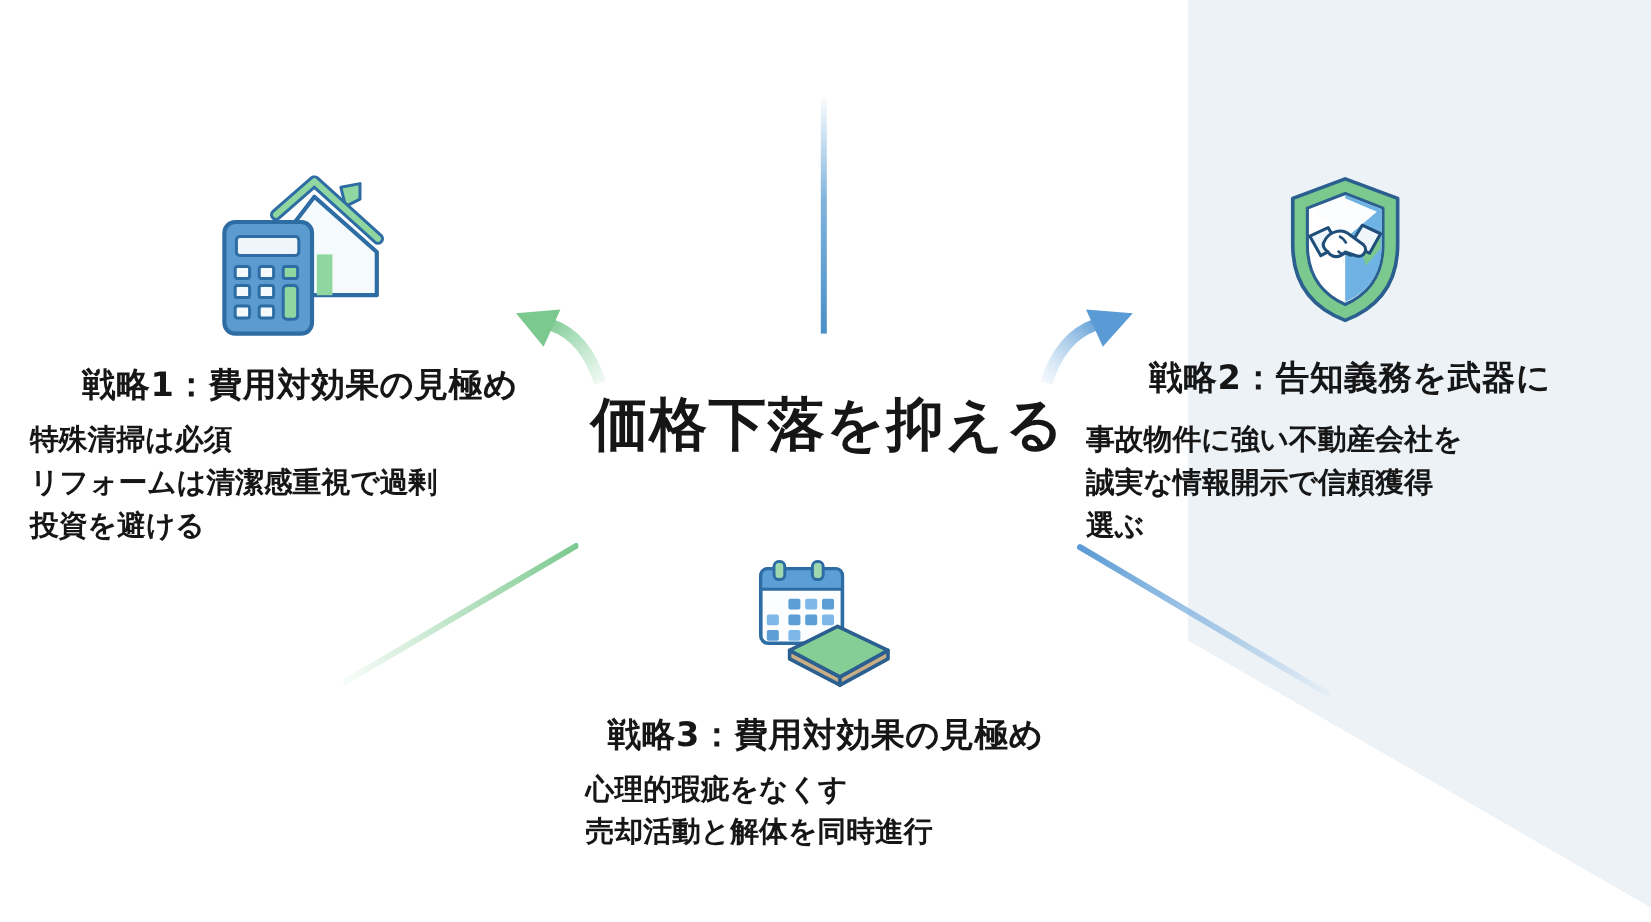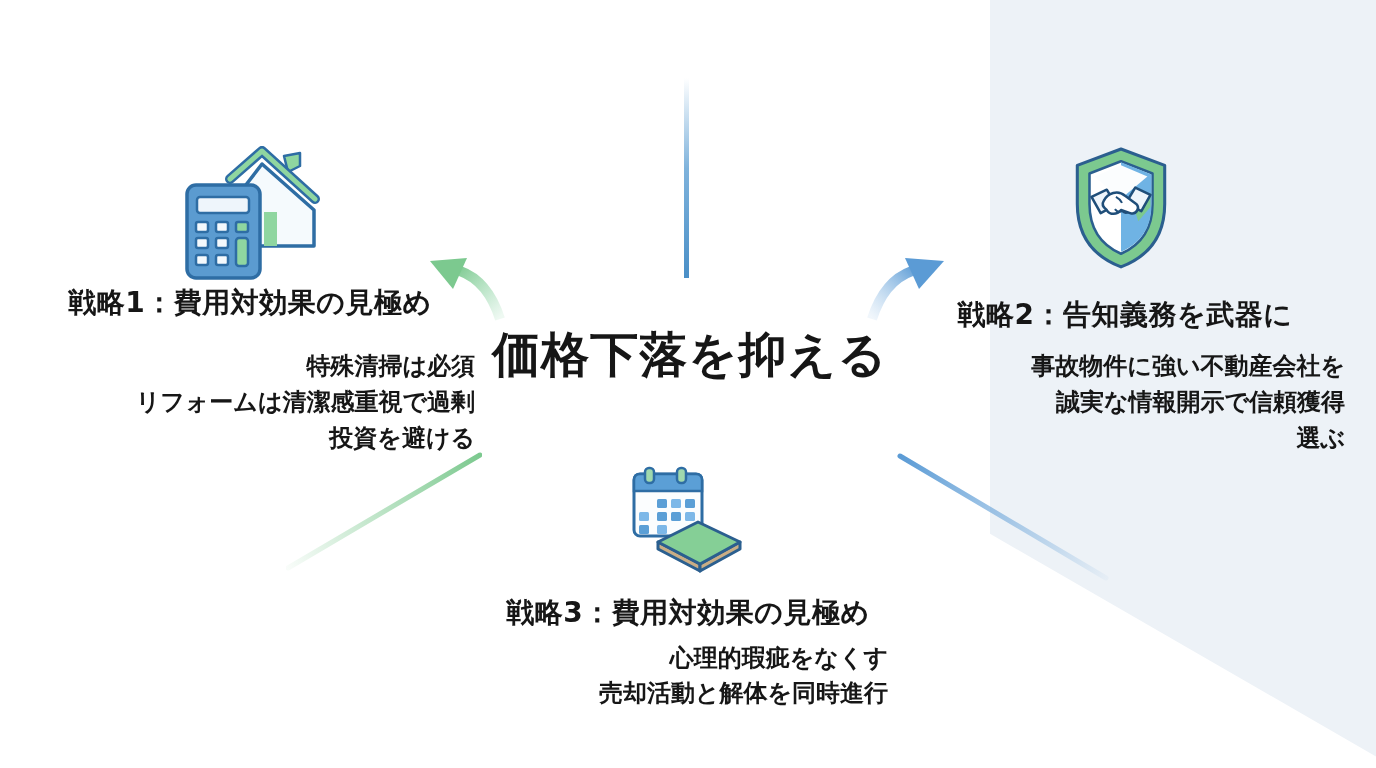--- a/index.html
+++ b/index.html
@@ -15,22 +15,22 @@
   .right-panel-wedge{left:990px;top:0;width:386px;height:768px;background:#ffffff;
     clip-path:polygon(0 69.5%,100% 98.5%,100% 100%,0 100%);}
   
   .v-line{left:684px;top:78px;width:5px;height:200px;
     background:linear-gradient(to bottom,rgba(120,170,215,0) 0%,#7fb3dc 45%,#4a8fc7 100%);}
   
   .title{left:450px;top:326px;width:480px;text-align:center;
     font-size:48px;line-height:56px;font-weight:700;letter-spacing:1px;}
   
   .heading{font-size:28px;font-weight:700;text-align:center;letter-spacing:0.5px;}
-  .body-text{font-size:24px;font-weight:700;text-align:right;line-height:36px;}
-  .s1-heading{left:30px;top:284px;width:440px;}
+  .body-text{font-size:24px;font-weight:700;text-align:left;line-height:36px;}
+  .s1-heading{left:30px;top:302px;width:440px;}
   .s1-body{left:25px;top:348px;width:450px;}
   .s2-heading{left:920px;top:296px;width:410px;}
   .s2-body{left:905px;top:348px;width:440px;}
   .s3-heading{left:488px;top:594px;width:400px;}
   .s3-body{left:488px;top:641px;width:400px;line-height:35px;}
   
   .s1-icon{left:184px;top:146px;width:138px;height:135px;}
   .s2-icon{left:1070px;top:146px;width:102px;height:124px;}
   .s3-icon{left:630px;top:466px;width:114px;height:108px;}
   

